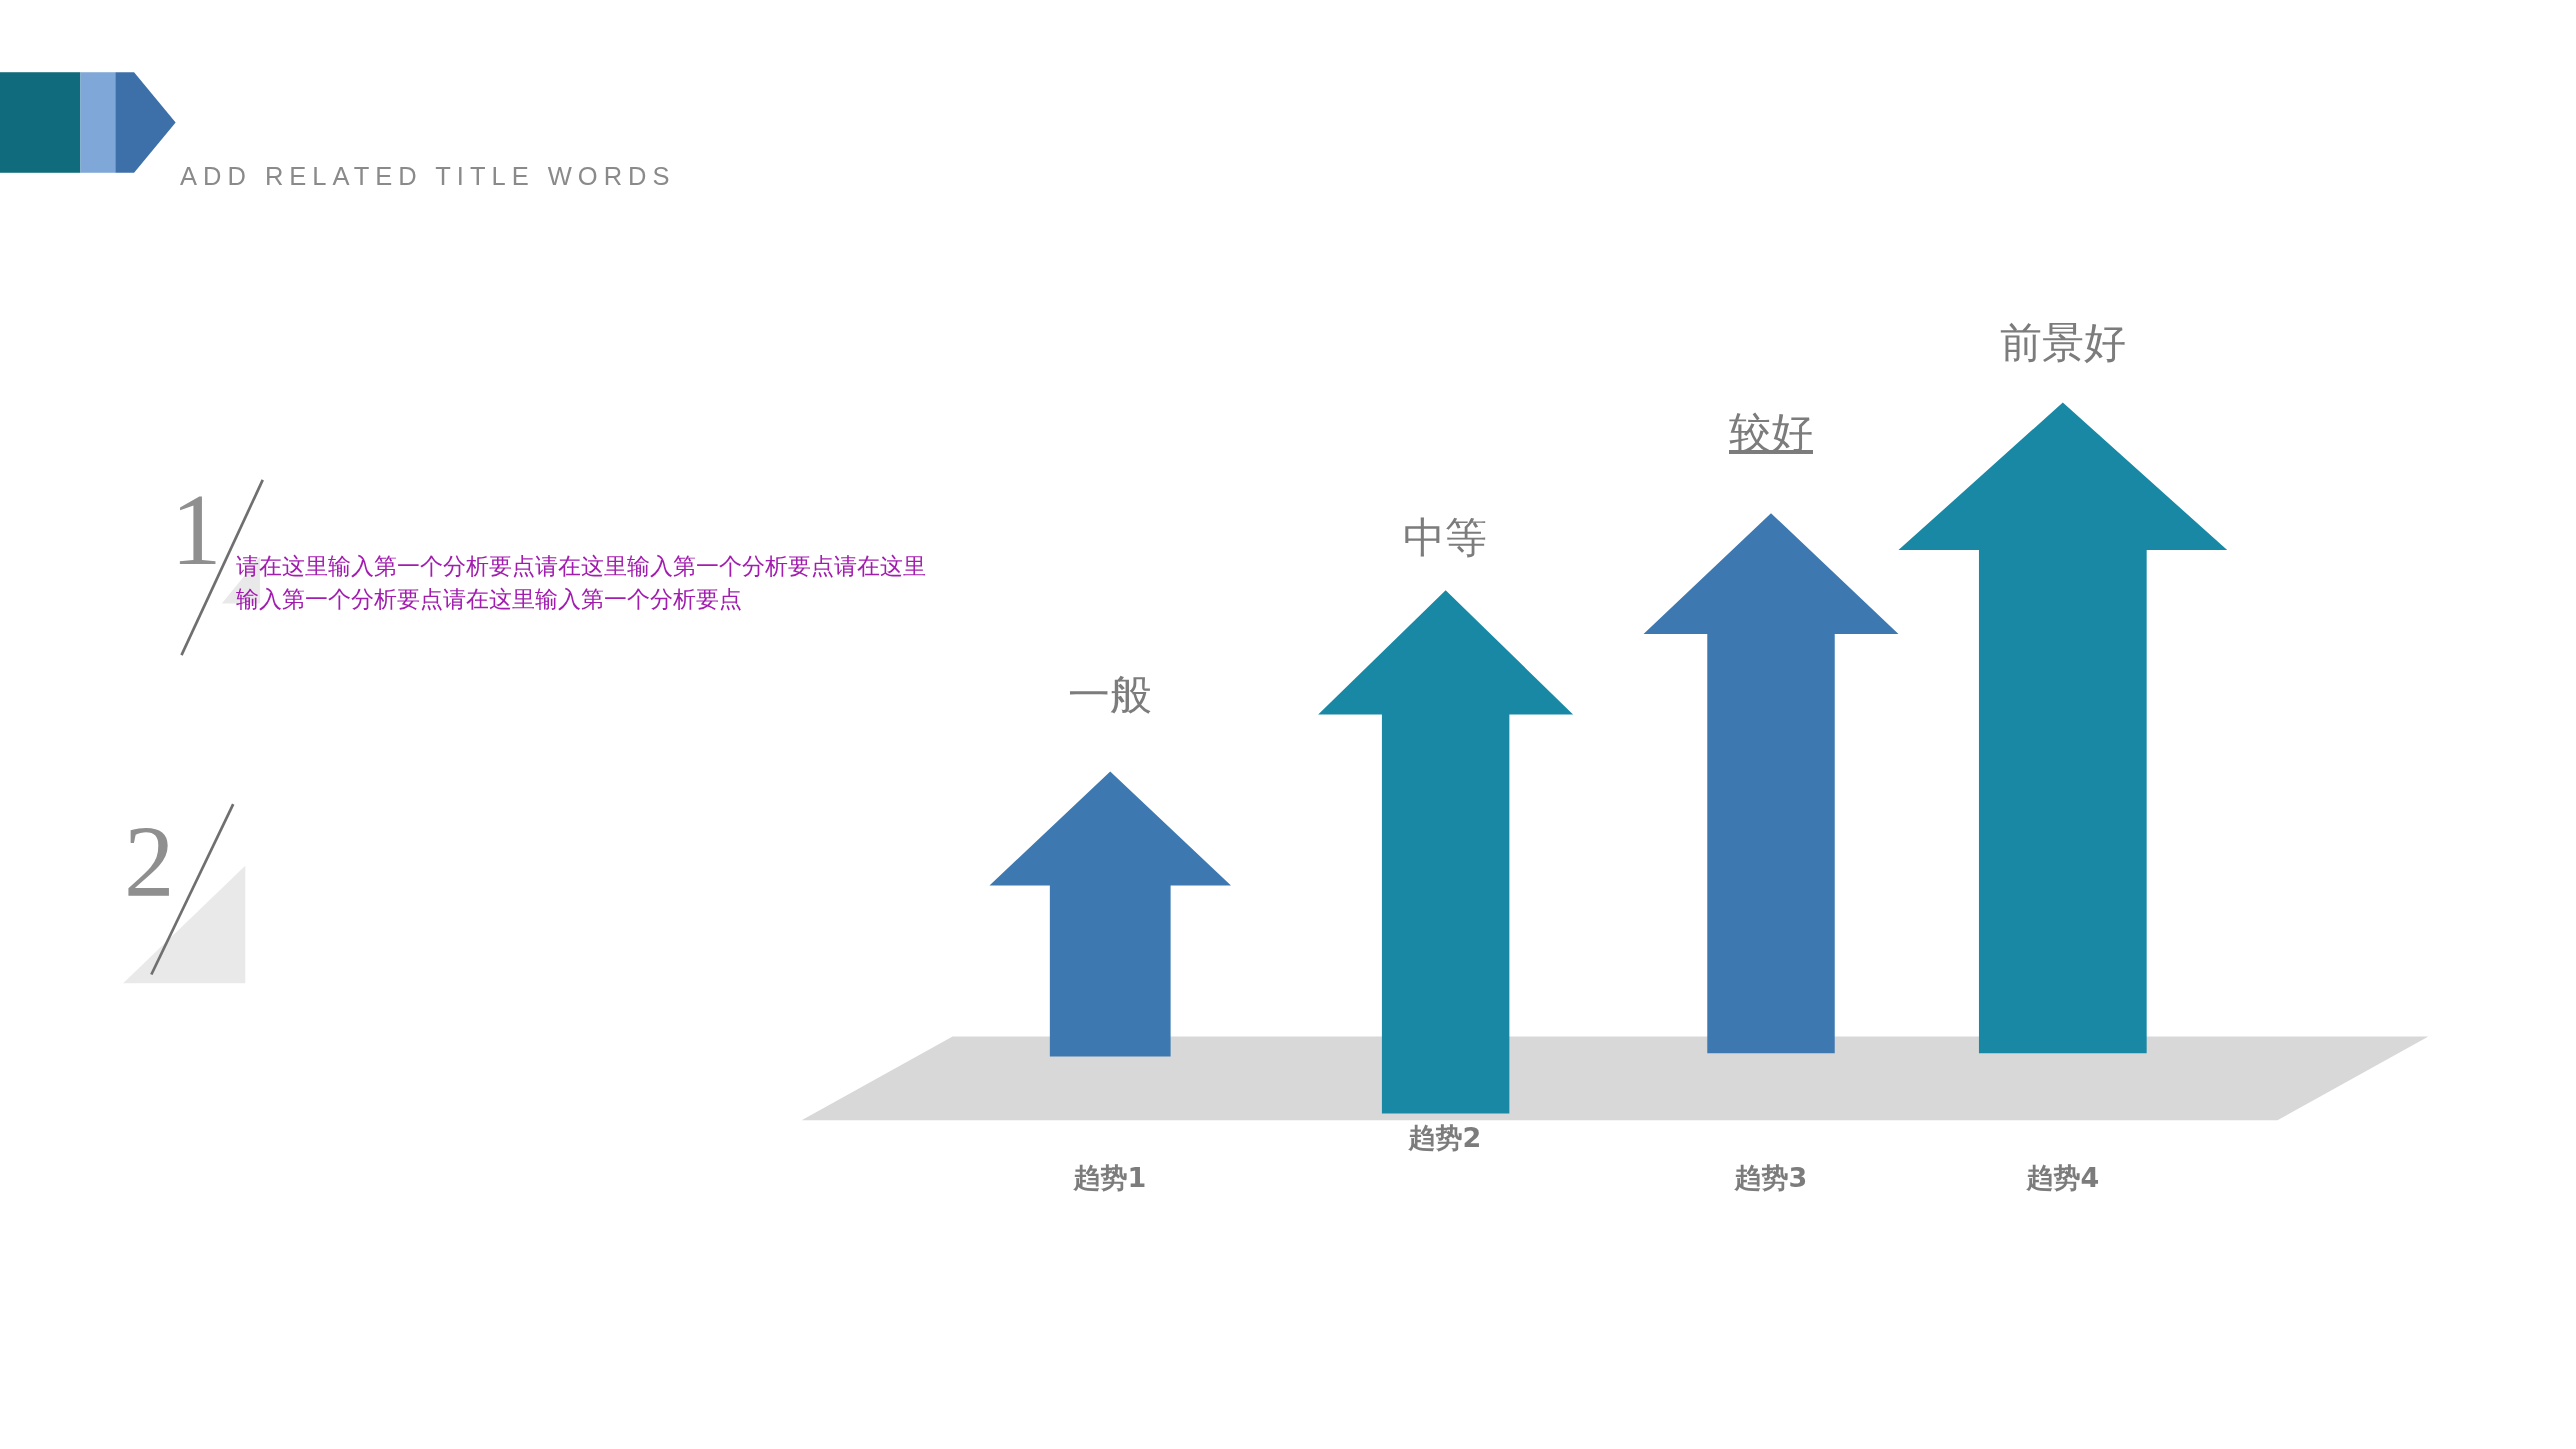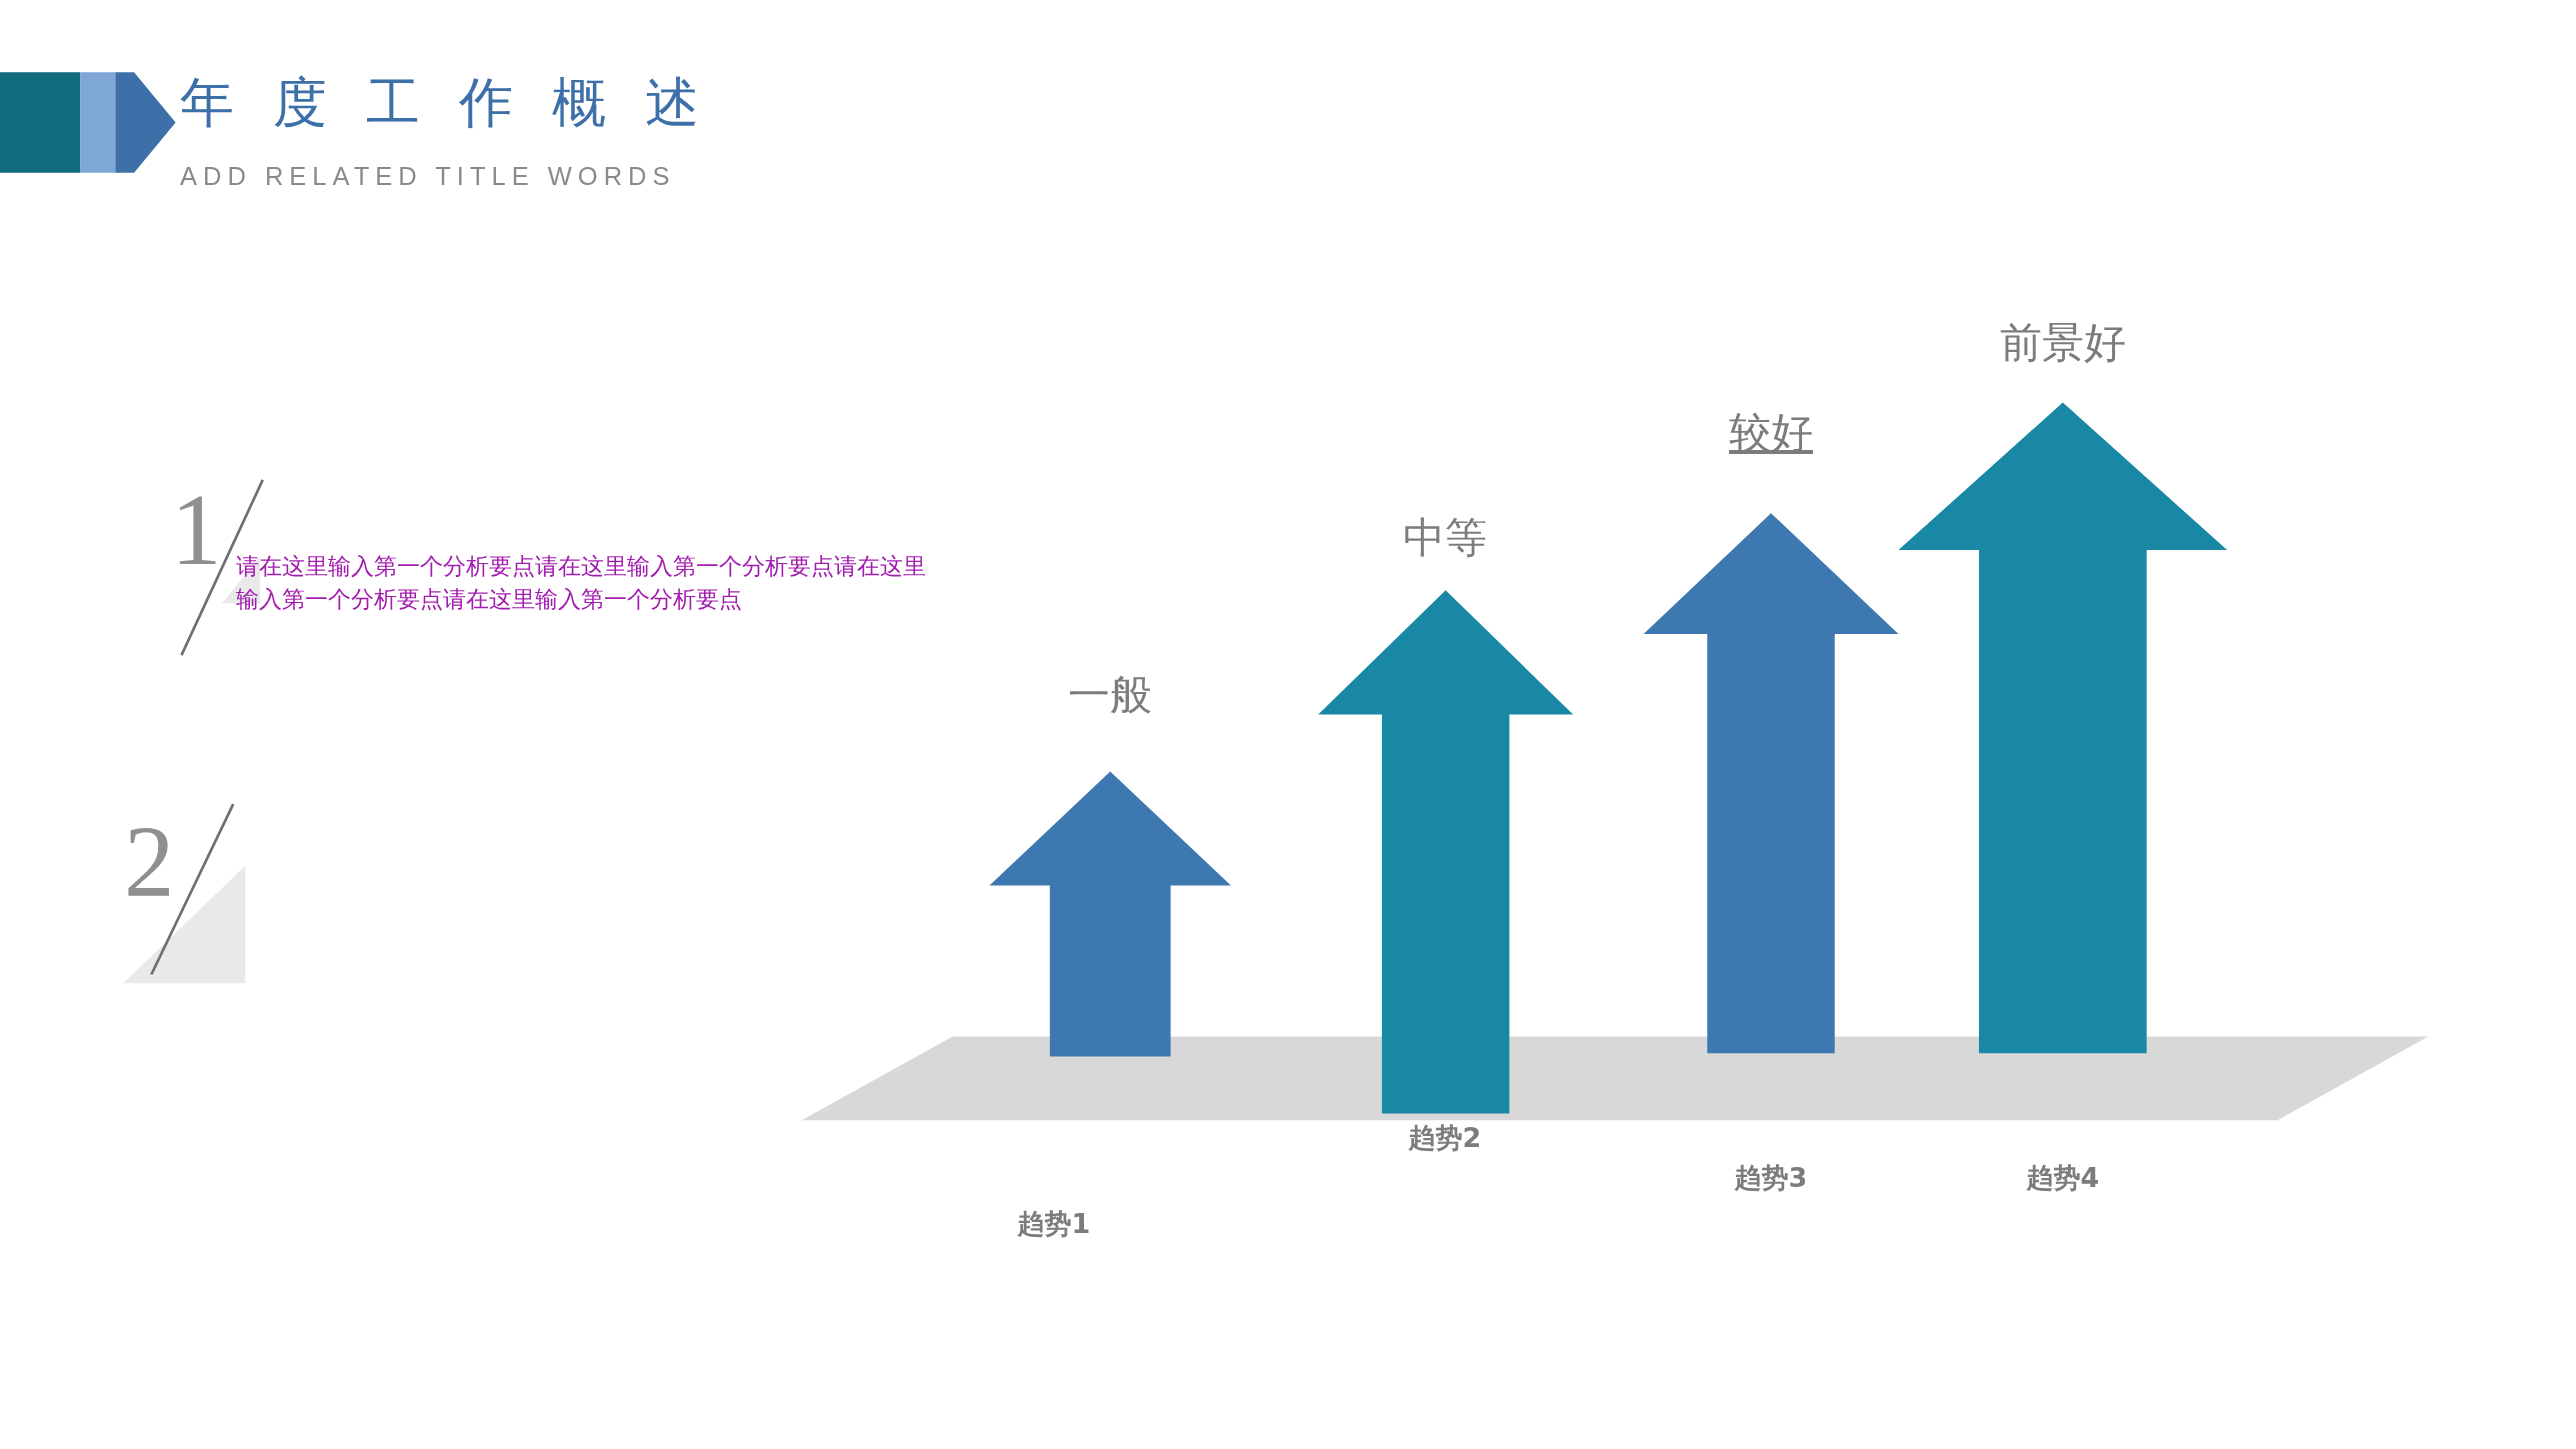--- a/index.html
+++ b/index.html
@@ -100,21 +100,20 @@
 <body>
 
 <div id="header">
 
   <svg id="title-deco" viewBox="0 0 640 150">
     <rect x="0" y="0" width="120" height="150" fill="#106B7C"></rect>
     <rect x="120" y="0" width="52" height="150" fill="#7FA8D8"></rect>
     <path d="M172 0 L 200 0 L 262 75 L 200 150 L 172 150 Z" fill="#3D6FA8"></path>
   </svg>
 
-  <div id="title-text">年 度 工 作 概 述</div>
 
   <div id="title-sub">ADD RELATED TITLE WORDS</div>
 </div>
 
 <div class="bullet-block" style="left:0px; top:456px; width:973px; height:201px;">
 
   <svg class="bullet-deco" style="left:158px; top:13.4px; width:188px; height:195px;" viewBox="0 0 280 290">
     <polygon points="95,200 152,130 152,200" fill="#e9e9e9"></polygon>
     <line x1="35" y1="277" x2="156" y2="16" stroke="#6f6f6f" stroke-width="4"></line>
   </svg>
@@ -149,20 +148,20 @@
 </svg>
 
 <div class="arrow-label" style="left:976px; top:674px; width:268px;">一般</div>
 
 <div class="arrow-label" style="left:1311px; top:517px; width:268px;">中等</div>
 
 <div class="arrow-label" style="left:1637px; top:412px; width:268px;text-decoration:underline;">较好</div>
 
 <div class="arrow-label" style="left:1929px; top:322px; width:268px;">前景好</div>
 
-<div class="axis-label" style="left:920px; top:1164px; width:268px;margin-top:46px;">趋势1</div>
+<div class="axis-label" style="left:976px; top:1164px; width:268px;">趋势1</div>
 
 <div class="axis-label" style="left:1311px; top:1124px; width:268px;">趋势2</div>
 
 <div class="axis-label" style="left:1637px; top:1164px; width:268px;">趋势3</div>
 
 <div class="axis-label" style="left:1929px; top:1164px; width:268px;">趋势4</div>
 
 
 </body></html>

